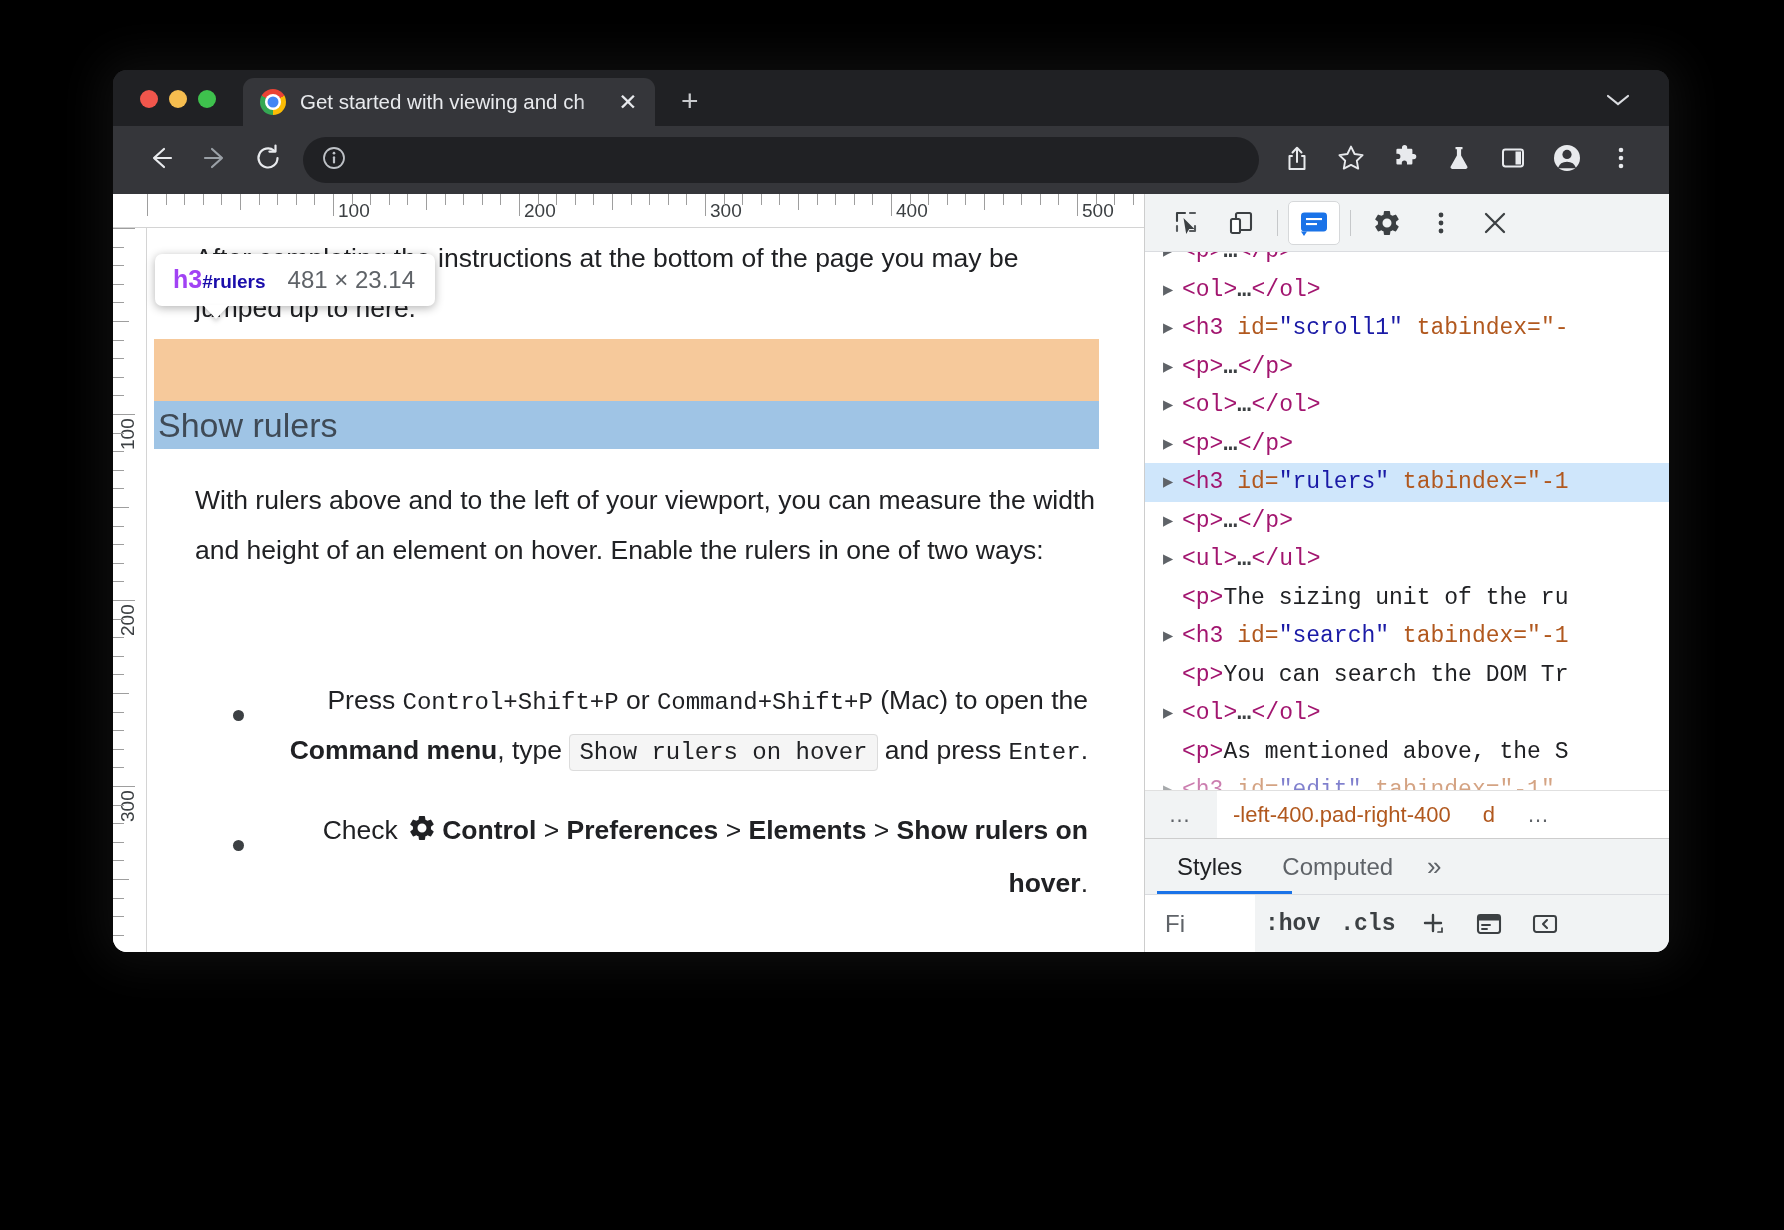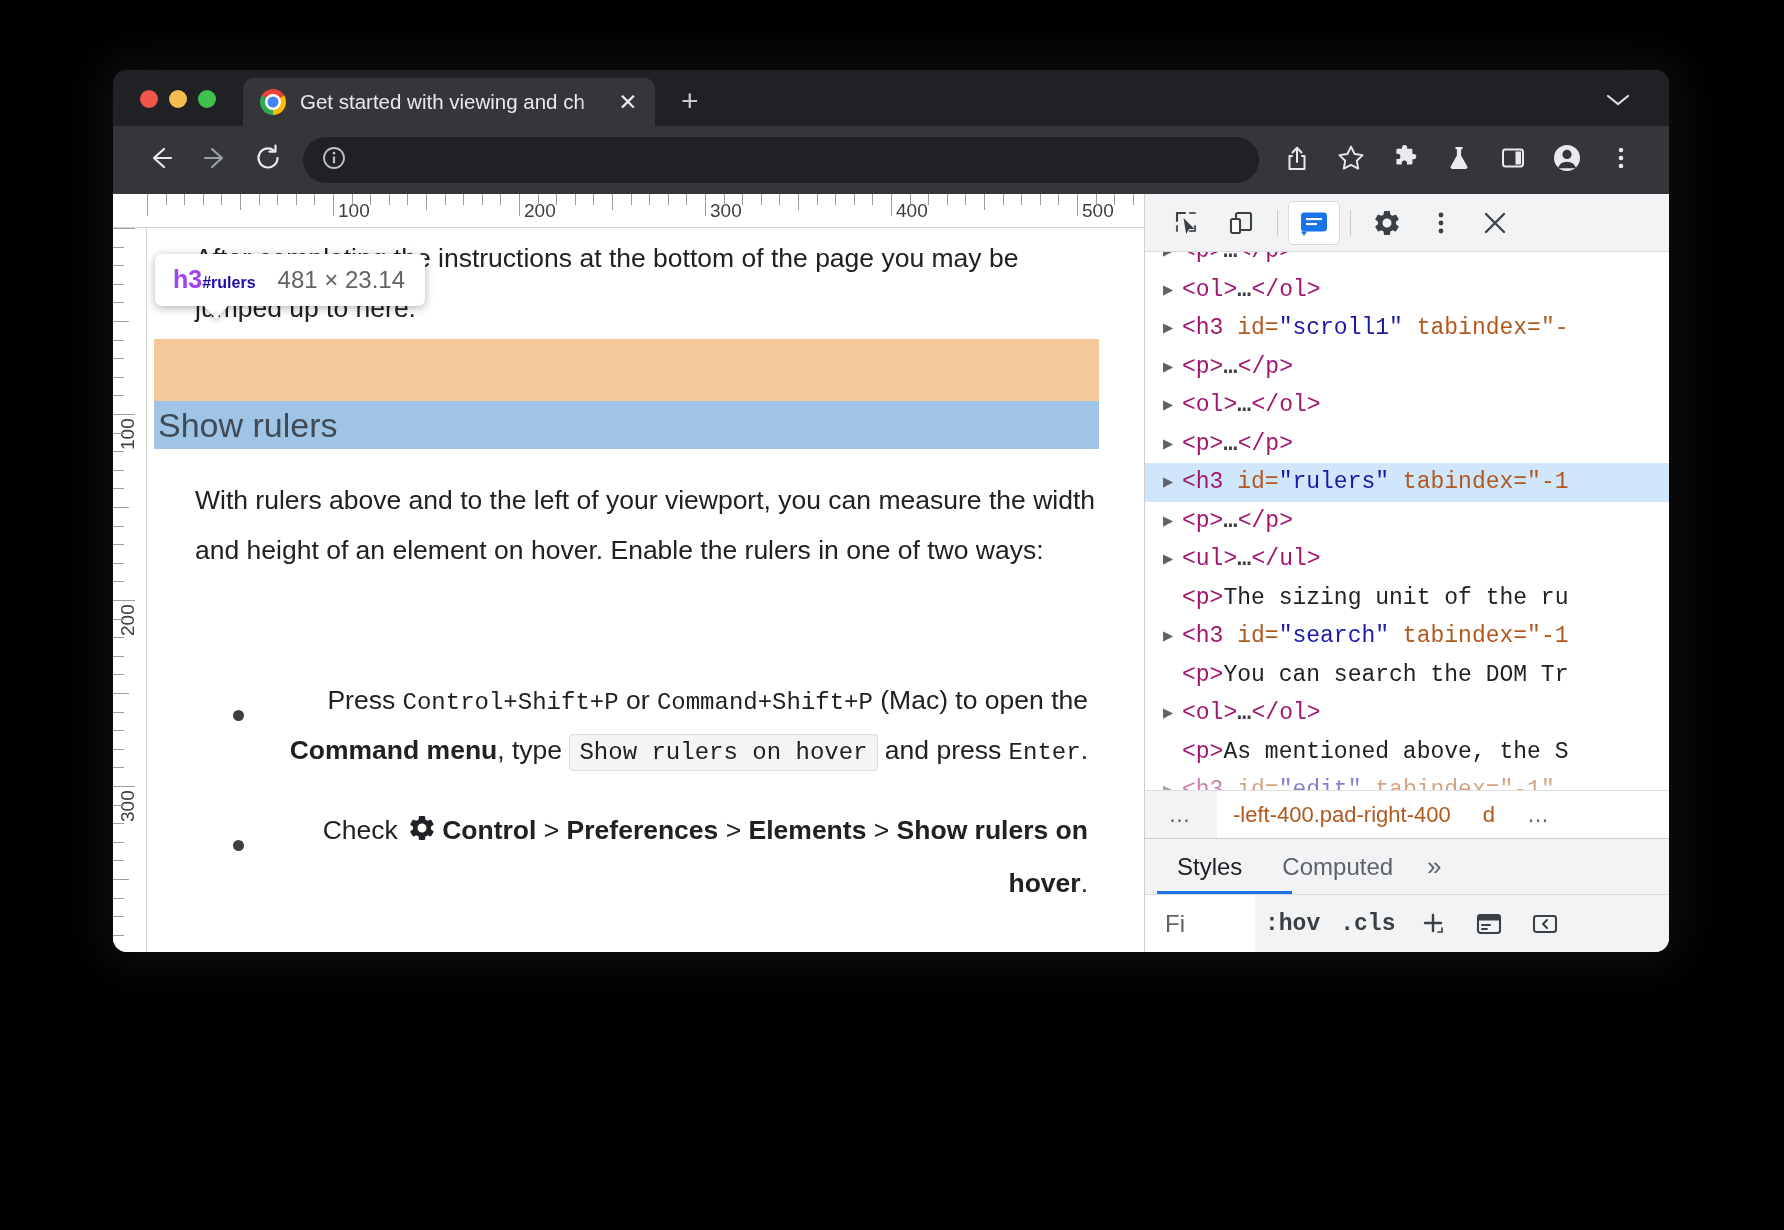--- a/index.html
+++ b/index.html
@@ -192,21 +192,21 @@
   
   #element-tooltip {
     position: absolute; left: 42px; top: 60px; z-index: 9;
     background: #fff; border-radius: 7px;
     box-shadow: 0 2px 10px rgba(0,0,0,0.30);
     padding: 11px 20px 12px 18px;
     display: flex; align-items: baseline; gap: 22px;
     white-space: nowrap;
   }
   #tooltip-tag { font-size: 25px; font-weight: 700; color: #a142f4; }
-  #tooltip-id { font-size: 16px; font-weight: 700; color: #1a0dab; }
+  #tooltip-id { font-size: 19px; font-weight: 700; color: #1a0dab; }
   #tooltip-size { font-size: 24px; color: #5f6368; }
   #tooltip-arrow {
     position: absolute; left: 48px; bottom: -13px;
     width: 0; height: 0;
     border-left: 13px solid transparent;
     border-right: 13px solid transparent;
     border-top: 14px solid #fff;
     filter: drop-shadow(0 3px 2px rgba(0,0,0,0.18));
   }
 

